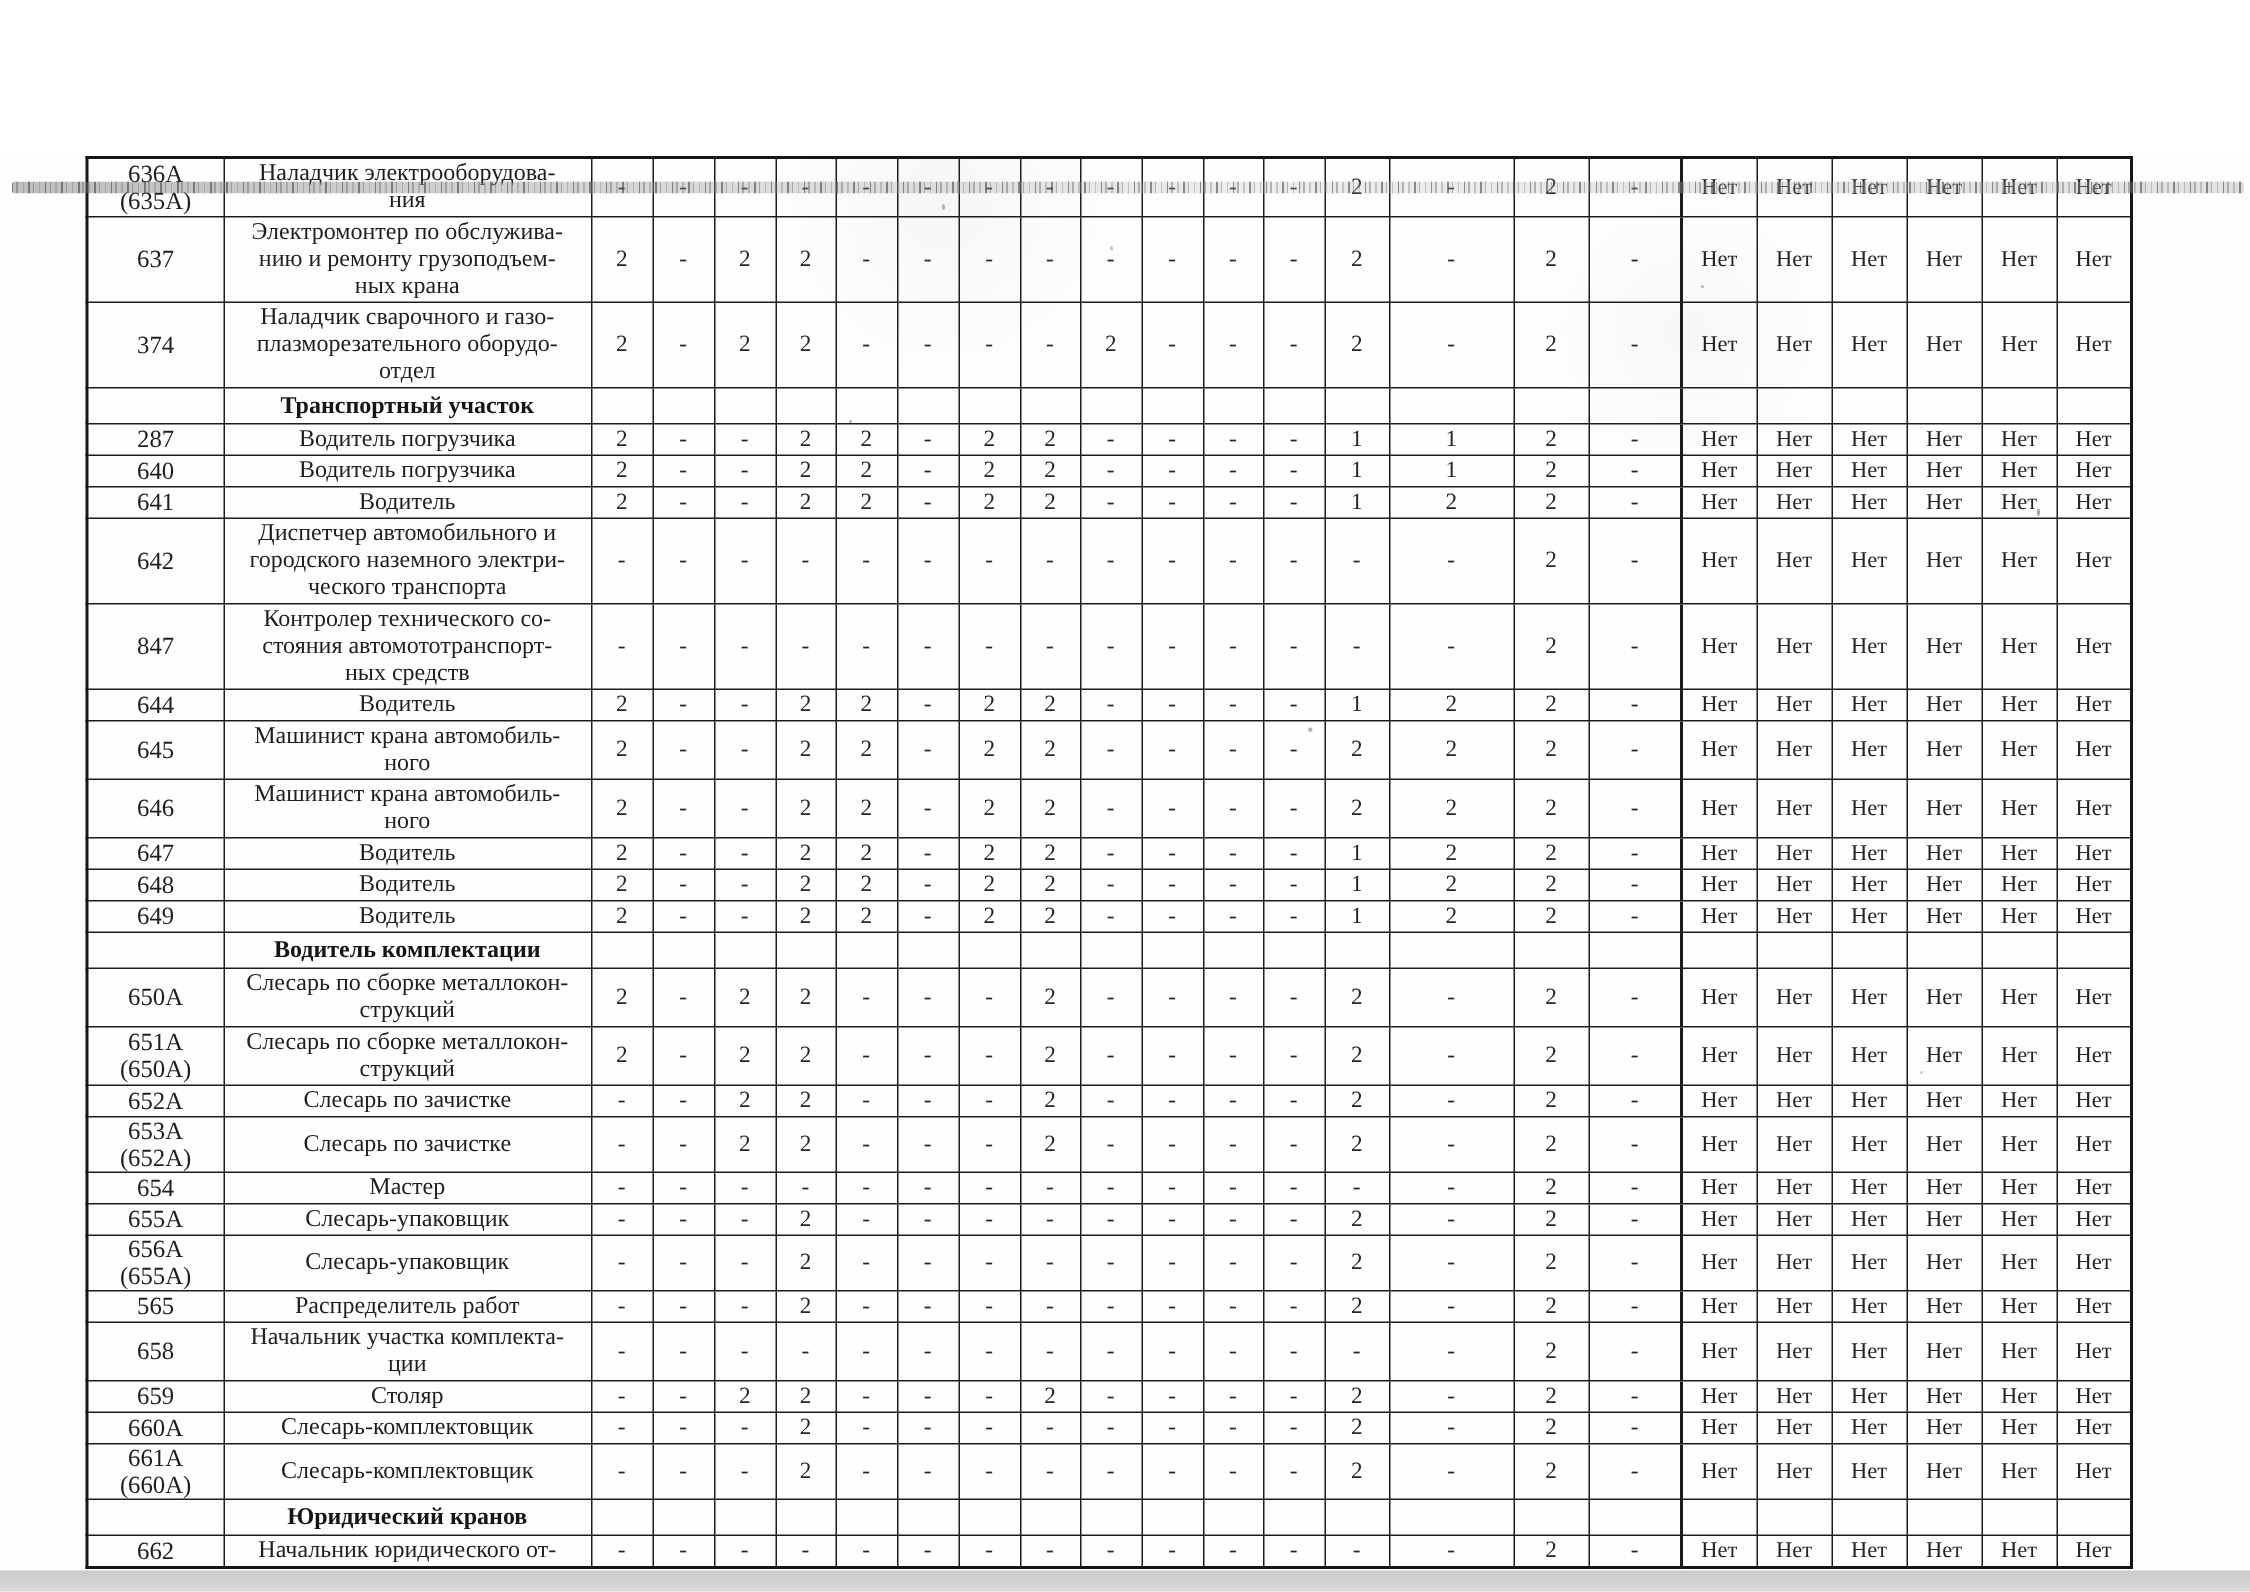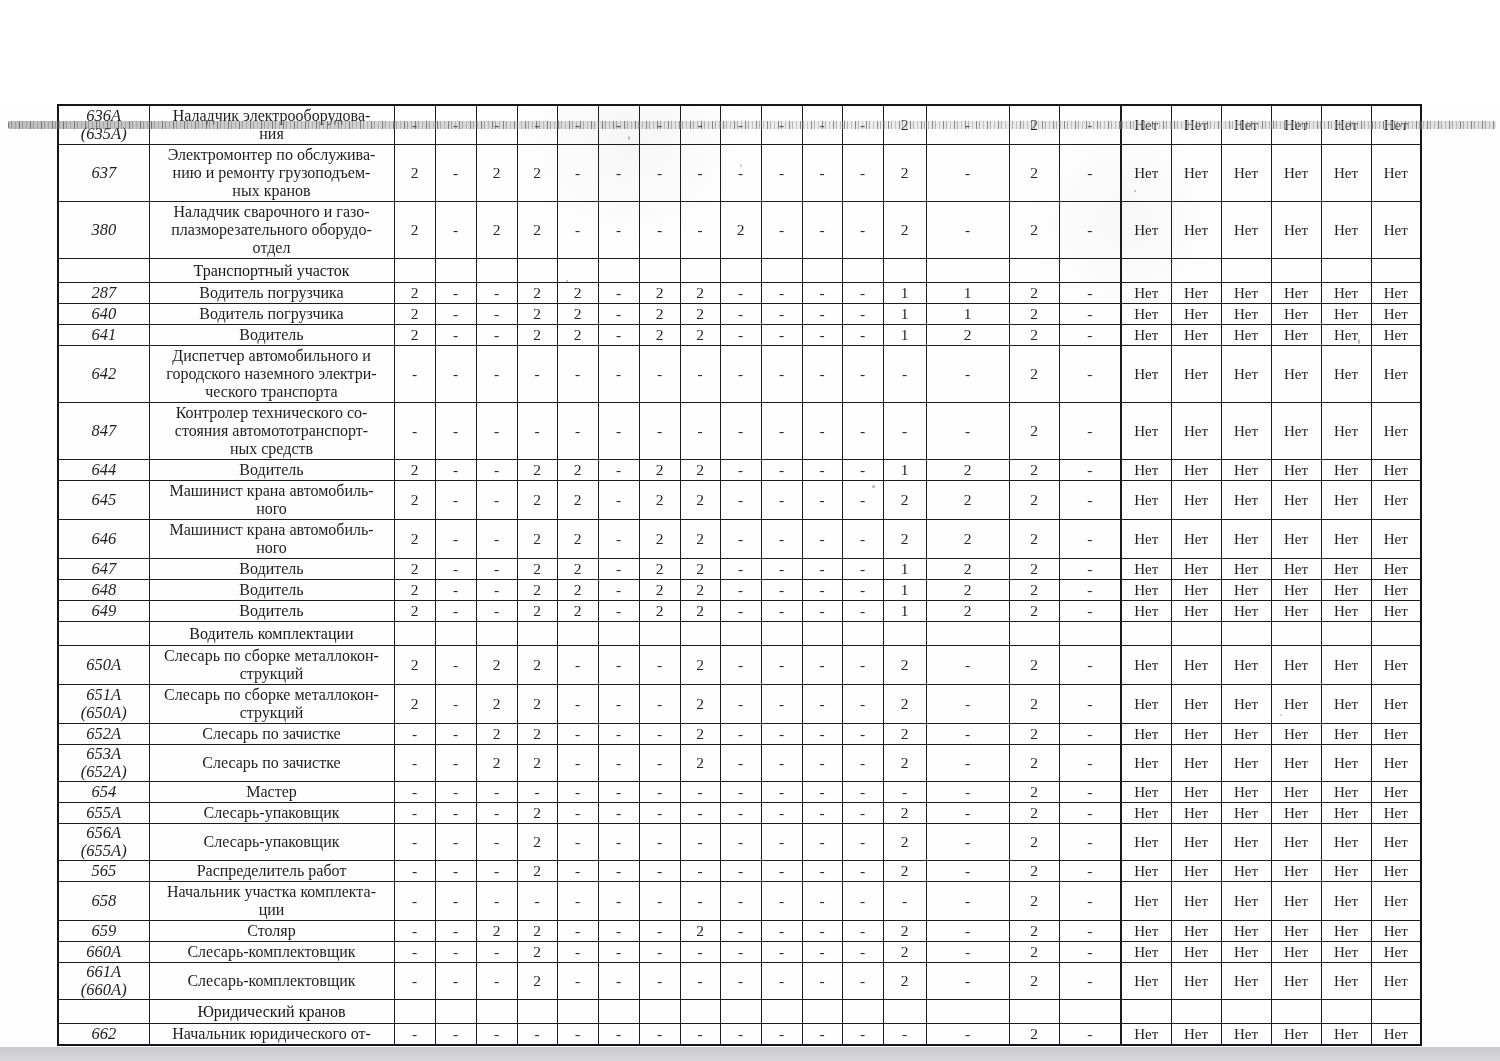--- a/index.html
+++ b/index.html
@@ -44,23 +44,23 @@
   td{
     border:1.5px solid #1c1c1c;
     text-align:center;
     vertical-align:middle;
     font-size:15.5px;
     line-height:18px;
     padding:0 1px;
     color:#222222;
     overflow:hidden;
   }
-  td.num{white-space:pre-line;font-size:16.5px;color:#1e1e1e;font-style:italic;}
+  td.num{white-space:pre-line;font-size:16.5px;color:#1e1e1e;}
   td.title{white-space:pre-line;font-size:16px;padding:1px 4px;color:#1e1e1e;}
-  td.section{font-weight:normal;font-size:16px;padding:2.5px 4px;color:#151515;}
+  td.section{font-weight:bold;font-size:16px;padding:2.5px 4px;color:#151515;}
   td.val{font-size:15.5px;color:#262626;}
   td.net{font-size:15px;color:#232323;}
   td.net-first{border-left-width:2px;}
   
   .speck{position:absolute;background:#6d6d6d;border-radius:50%;opacity:.5;}
   .s1{left:628px;top:32px;width:2px;height:4px;}
   .s2{left:566px;top:176px;width:2px;height:2px;}
   .s3{left:872px;top:381px;width:3px;height:3px;}
   .s4{left:1134px;top:86px;width:2px;height:2px;}
   .s5{left:1358px;top:235px;width:2px;height:5px;opacity:.6;}
@@ -127,46 +127,46 @@
           <td class="net">Нет</td>
           <td class="net">Нет</td>
           <td class="net">Нет</td>
           <td class="net">Нет</td>
           <td class="net">Нет</td>
         </tr>
         <tr>
           <td class="num">637</td>
           <td class="title">Электромонтер по обслужива-
 нию и ремонту грузоподъем-
-ных кранов</td>
-          <td class="val">2</td>
-          <td class="val">-</td>
-          <td class="val">2</td>
-          <td class="val">2</td>
-          <td class="val">-</td>
-          <td class="val">-</td>
-          <td class="val">-</td>
-          <td class="val">-</td>
-          <td class="val">-</td>
-          <td class="val">-</td>
-          <td class="val">-</td>
-          <td class="val">-</td>
-          <td class="val">2</td>
-          <td class="val">-</td>
-          <td class="val">2</td>
-          <td class="val">-</td>
-          <td class="net net-first">Нет</td>
-          <td class="net">Нет</td>
-          <td class="net">Нет</td>
-          <td class="net">Нет</td>
-          <td class="net">Нет</td>
-          <td class="net">Нет</td>
-        </tr>
-        <tr>
-          <td class="num">380</td>
+ных крана</td>
+          <td class="val">2</td>
+          <td class="val">-</td>
+          <td class="val">2</td>
+          <td class="val">2</td>
+          <td class="val">-</td>
+          <td class="val">-</td>
+          <td class="val">-</td>
+          <td class="val">-</td>
+          <td class="val">-</td>
+          <td class="val">-</td>
+          <td class="val">-</td>
+          <td class="val">-</td>
+          <td class="val">2</td>
+          <td class="val">-</td>
+          <td class="val">2</td>
+          <td class="val">-</td>
+          <td class="net net-first">Нет</td>
+          <td class="net">Нет</td>
+          <td class="net">Нет</td>
+          <td class="net">Нет</td>
+          <td class="net">Нет</td>
+          <td class="net">Нет</td>
+        </tr>
+        <tr>
+          <td class="num">374</td>
           <td class="title">Наладчик сварочного и газо-
 плазморезательного оборудо-
 отдел</td>
           <td class="val">2</td>
           <td class="val">-</td>
           <td class="val">2</td>
           <td class="val">2</td>
           <td class="val">-</td>
           <td class="val">-</td>
           <td class="val">-</td>

